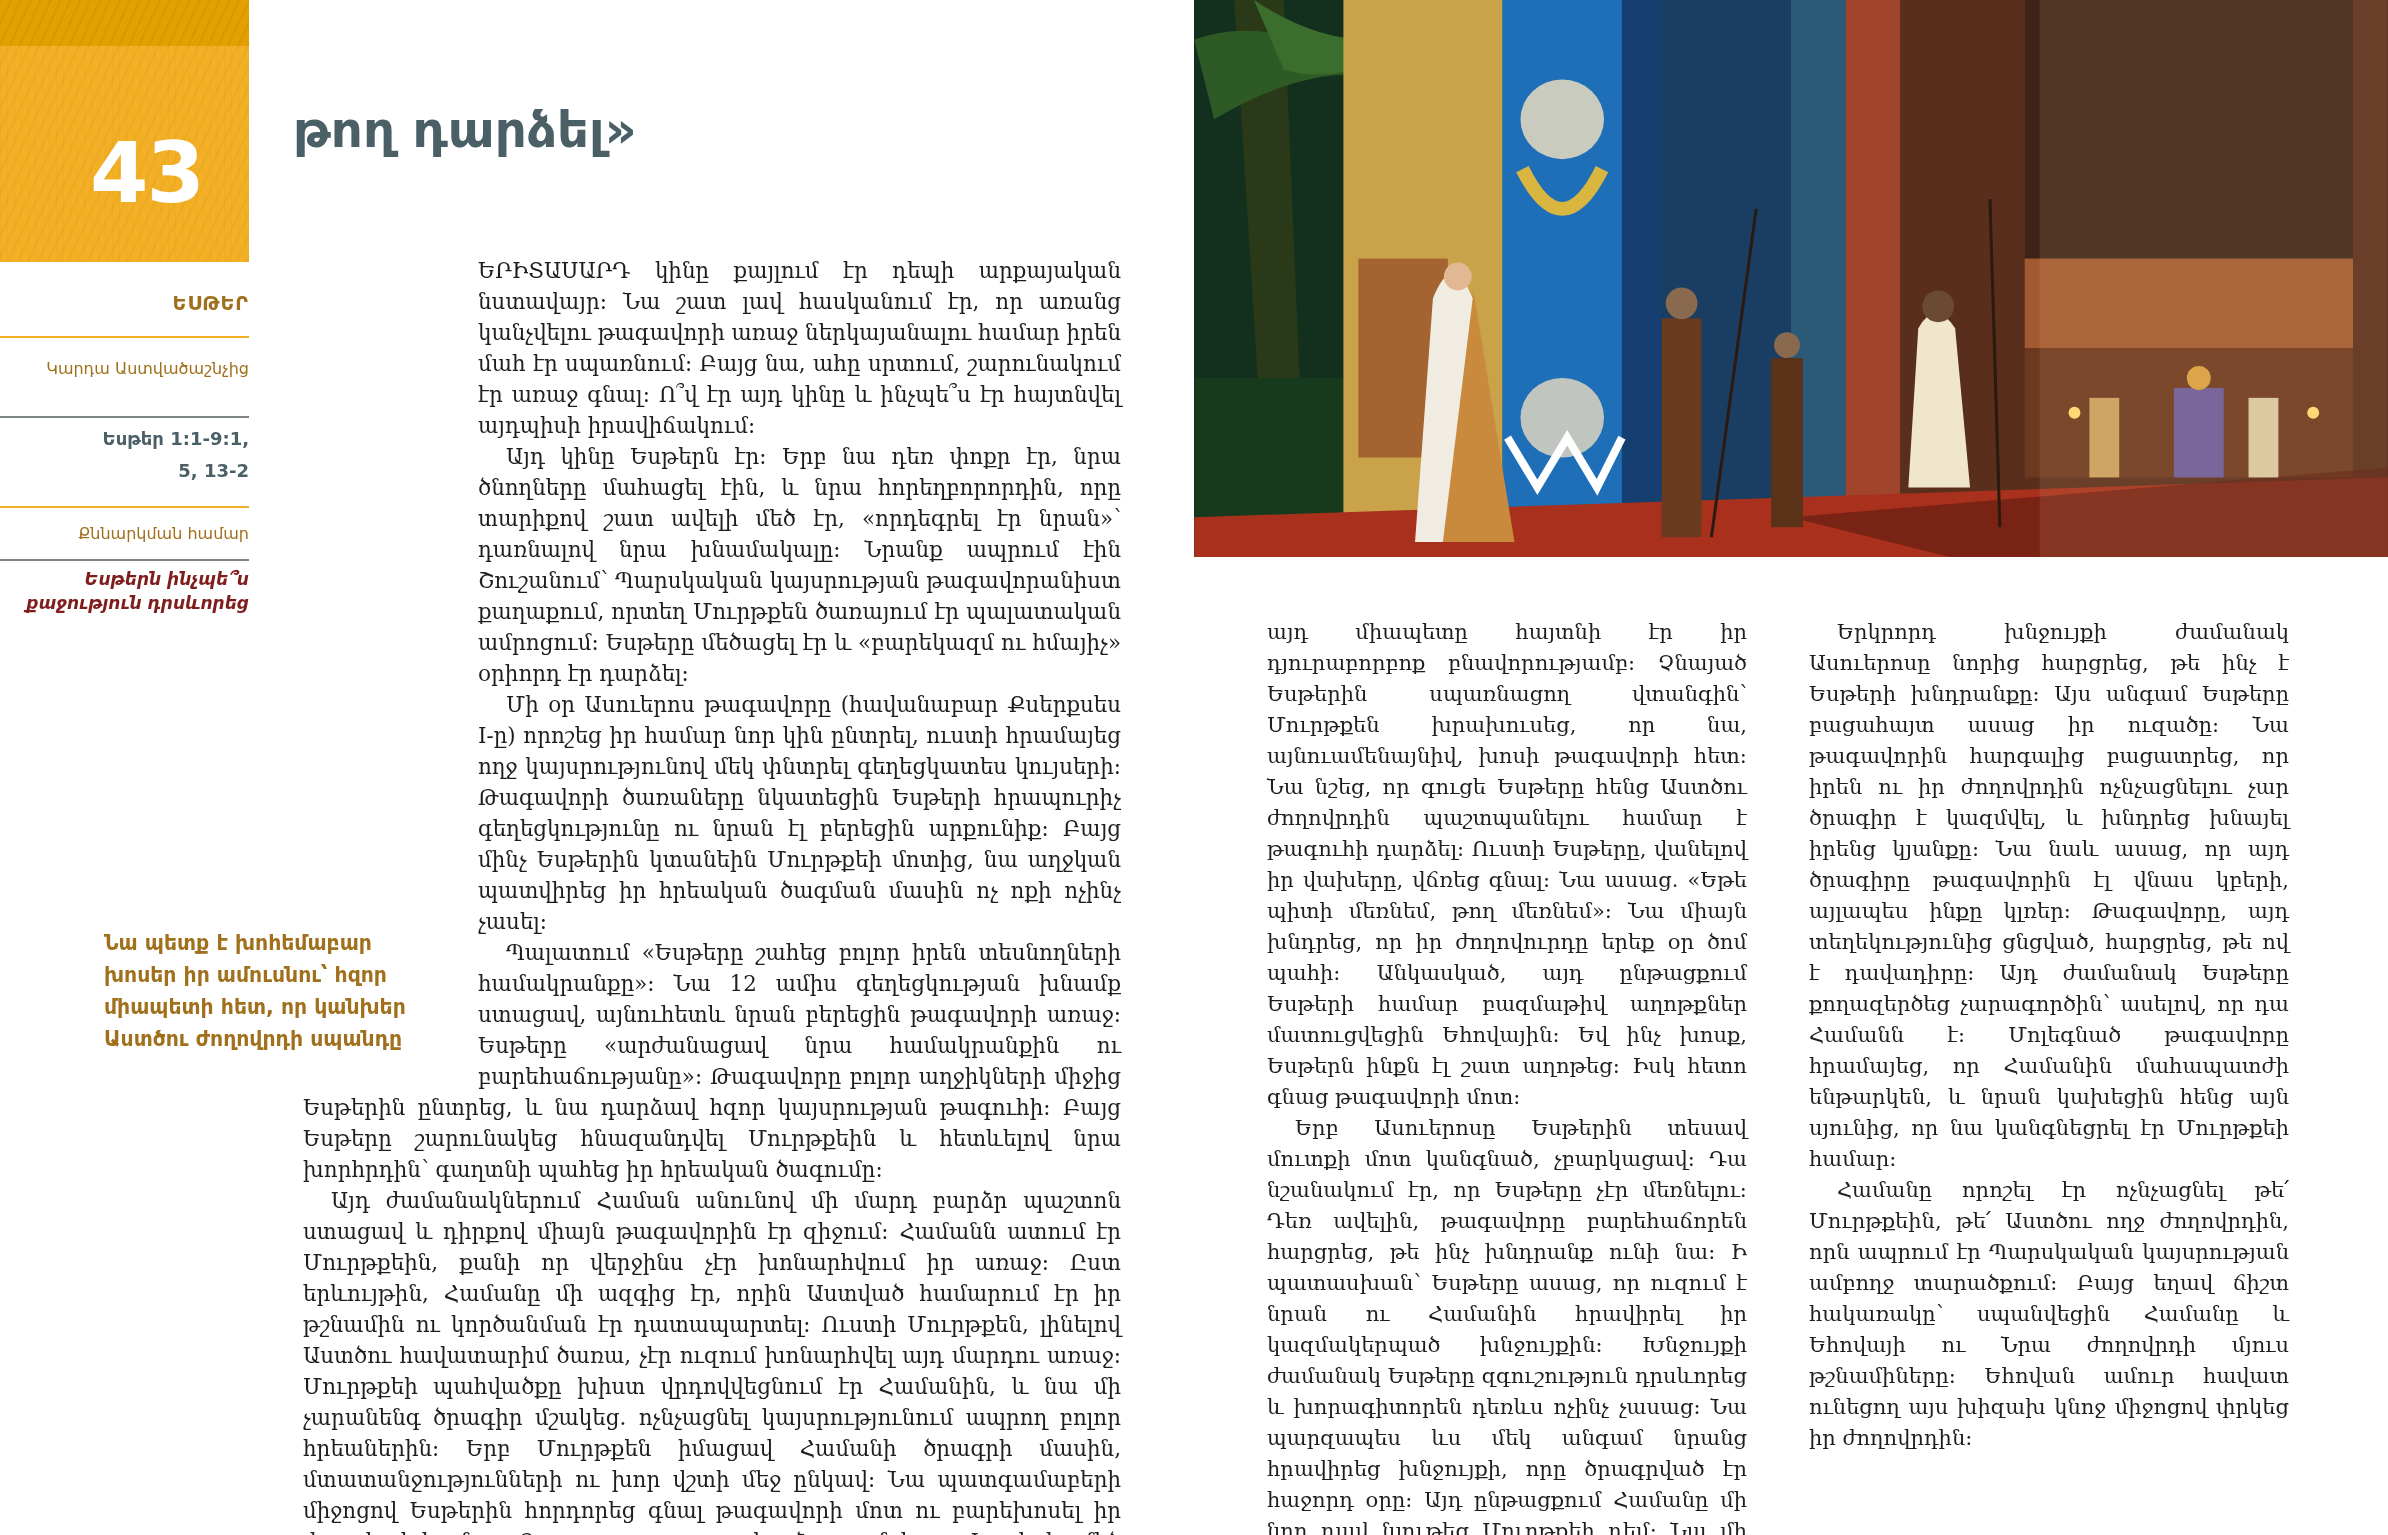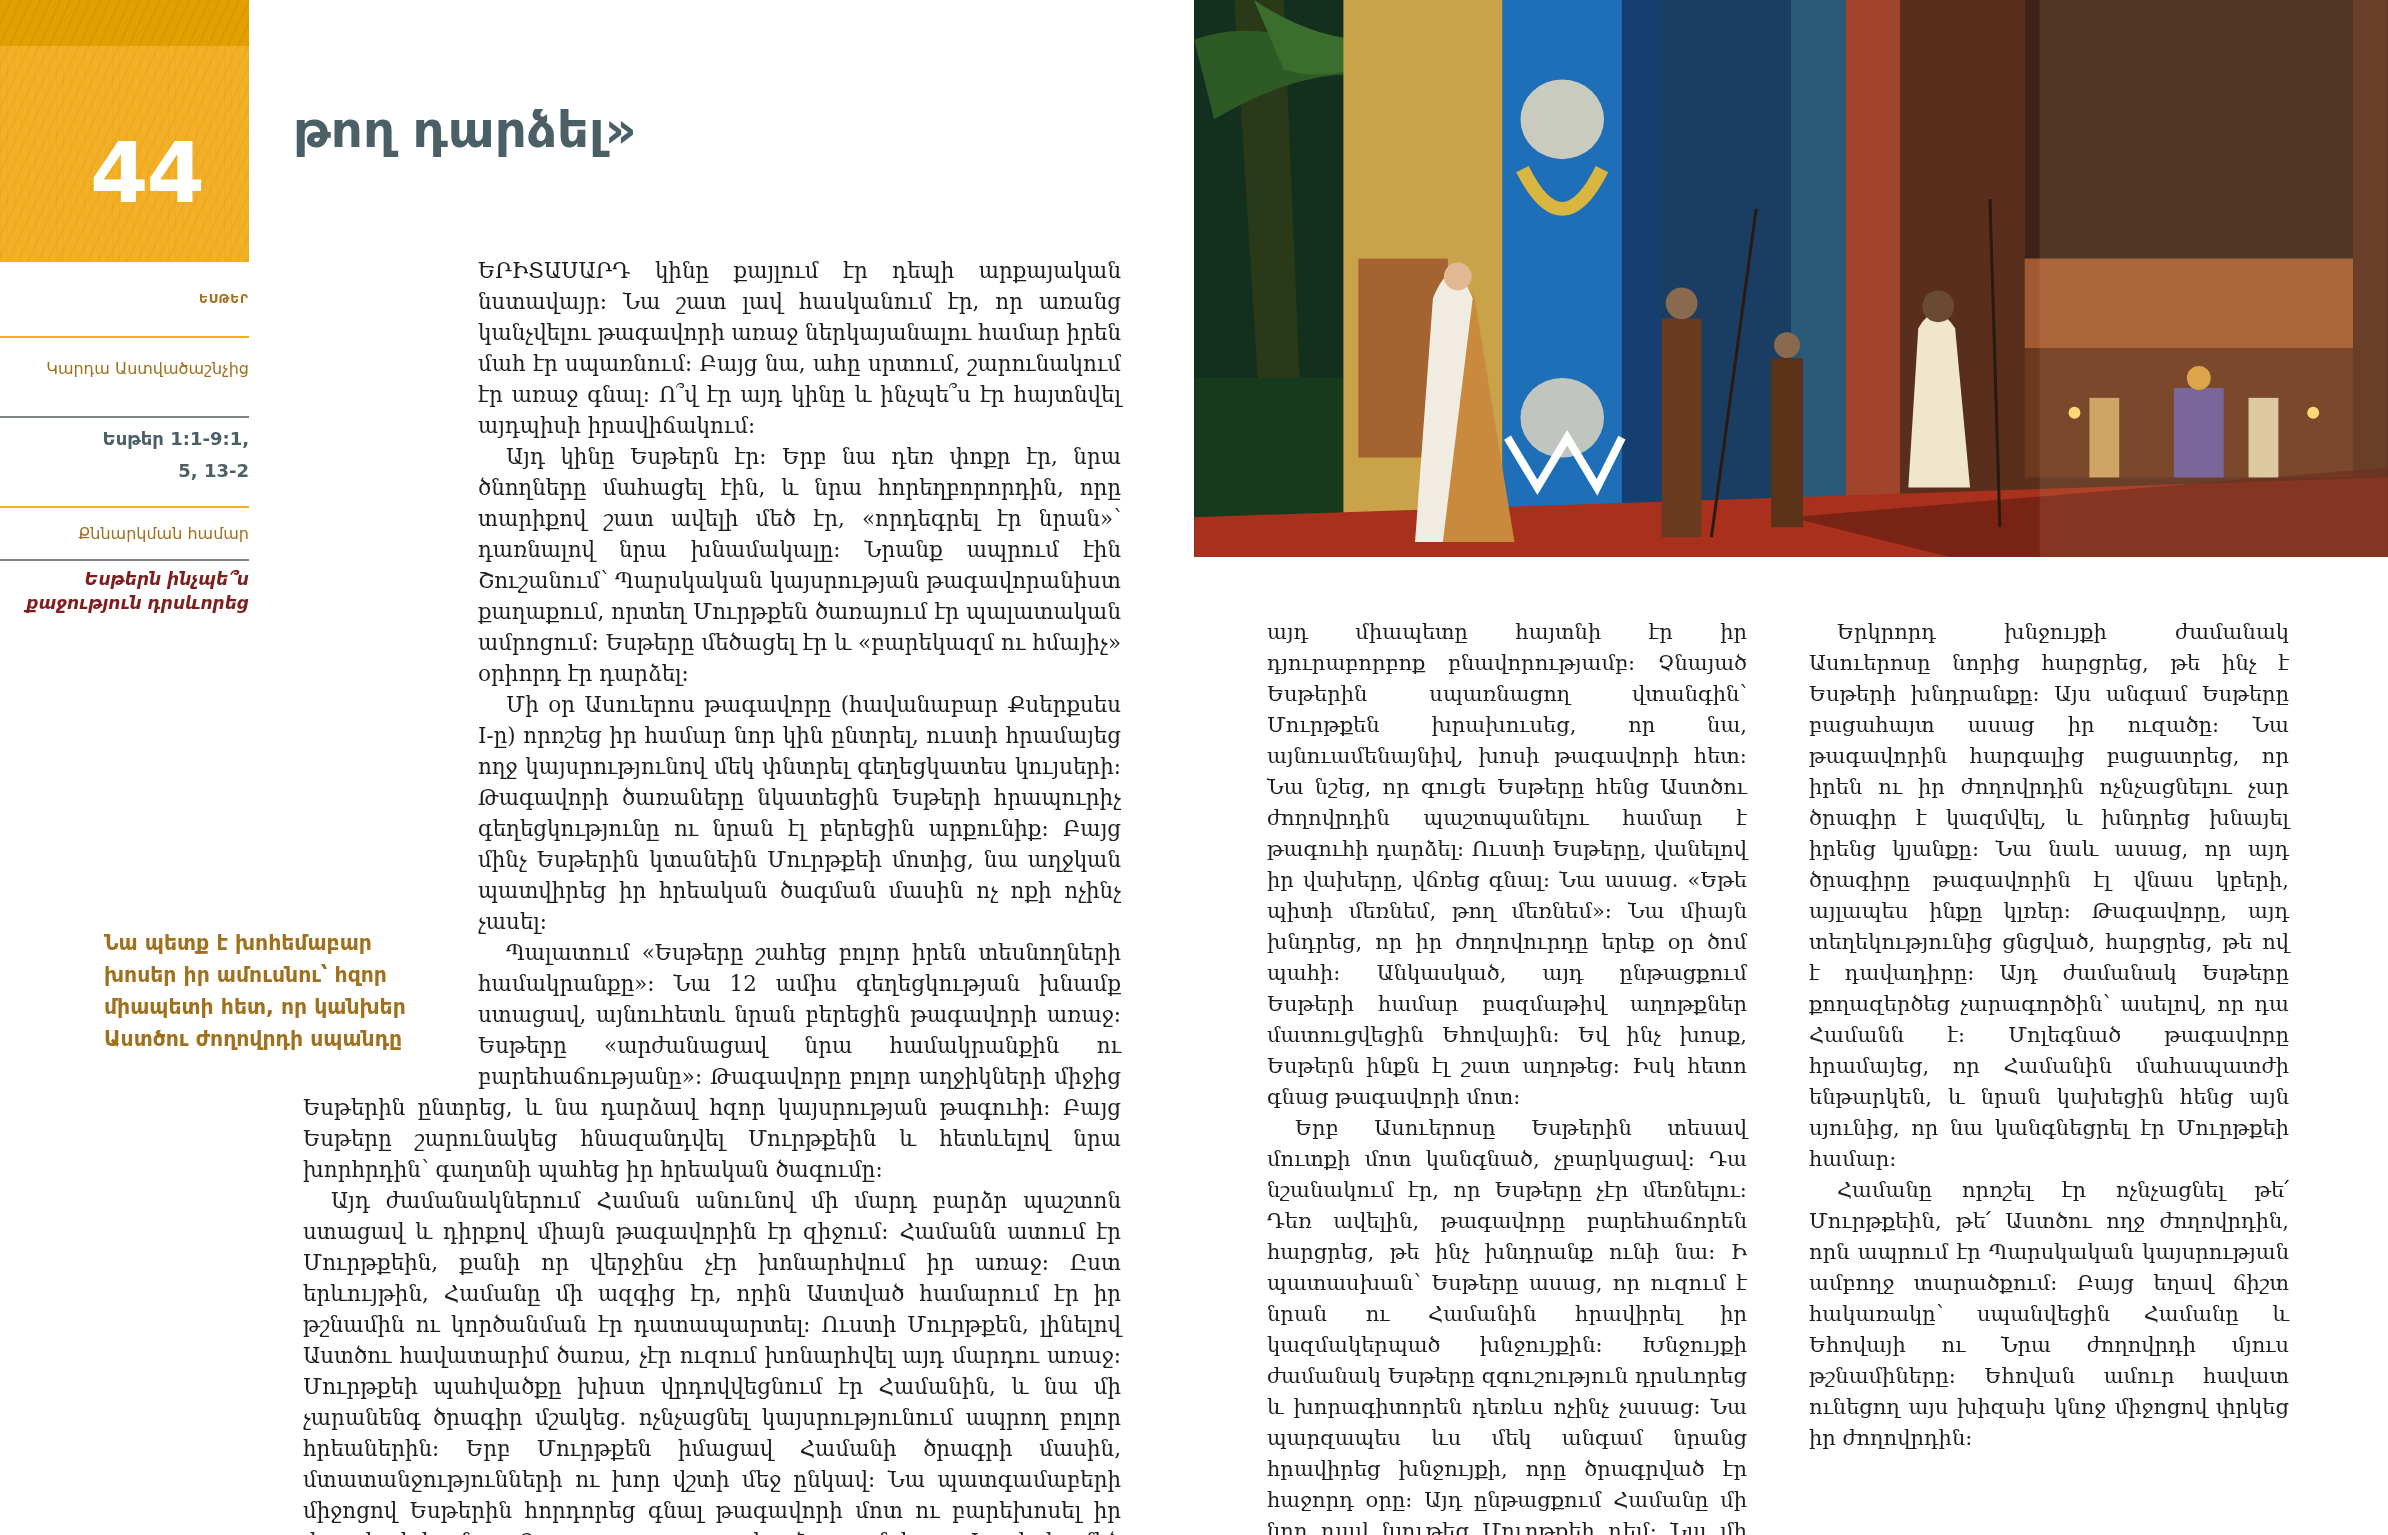--- a/index.html
+++ b/index.html
@@ -30,21 +30,21 @@
   }
   
   .title {
     position: absolute; left: 271px; top: 98px; width: 617px;
     font-family: "DejaVu Sans", sans-serif; font-weight: bold;
     font-size: 50px; line-height: 64px; color: #4a5f66;
   }
   .title .line2 { display: block; padding-left: 22px; }
   
   .sidebar { position: absolute; left: 0; top: 262px; width: 249px; text-align: right; font-family: "DejaVu Sans", sans-serif; }
-  .sb-book { position: absolute; right: 0; top: 30px; width: 249px; font-weight: bold; font-size: 12px; color: #a0701c; letter-spacing: 1px; text-align: right; }
+  .sb-book { position: absolute; right: 0; top: 30px; width: 249px; font-weight: bold; font-size: 19px; color: #a0701c; letter-spacing: 1px; text-align: right; }
   .rule { position: absolute; left: 0; width: 249px; height: 2px; }
   .rule.orange { background: #f3b027; }
   .rule.gray { background: #7c8486; height: 1.5px; }
   .sb-readlabel { position: absolute; right: 0; top: 92px; width: 239px; font-size: 16px; line-height: 30px; color: #a0701c; }
   .sb-ref { position: absolute; right: 0; top: 161px; width: 239px; font-weight: bold; font-size: 18px; line-height: 32px; color: #4a5f66; }
   .sb-discuss { position: absolute; right: 0; top: 262px; width: 239px; font-size: 16px; color: #a0701c; }
   .sb-question { position: absolute; right: 0; top: 305px; width: 239px; font-weight: bold; font-size: 17px; line-height: 24px; color: #7f1d1d; font-style: italic; }
   
   .pullquote {
     position: absolute; left: 104px; top: 927px; width: 338px;
@@ -67,21 +67,21 @@
     position: absolute; left: 1194px; top: 0; width: 1194px; height: 557px; overflow: hidden;
     background: linear-gradient(90deg, #0f2a3a 0%, #1d4f86 28%, #153a5e 45%, #3a2a22 62%, #6a3a24 80%, #4a2a1e 100%);
   }
   .illustration svg { display: block; }
 </style>
 </head>
 <body>
 
 <div class="chapter-block">
   <div class="chapter-band"></div>
-  <div class="chapter-number">44</div>
+  <div class="chapter-number">43</div>
 </div>
 
 <h1 class="title" style="margin:0">
   <span class="line2">թող դարձել»</span>
 </h1>
 
 <div class="sidebar">
   <div class="sb-book">ԵՍԹԵՐ</div>
   <div class="rule orange" style="top:74px"></div>
   <div class="sb-readlabel">Կարդա Աստվածաշնչից</div>

